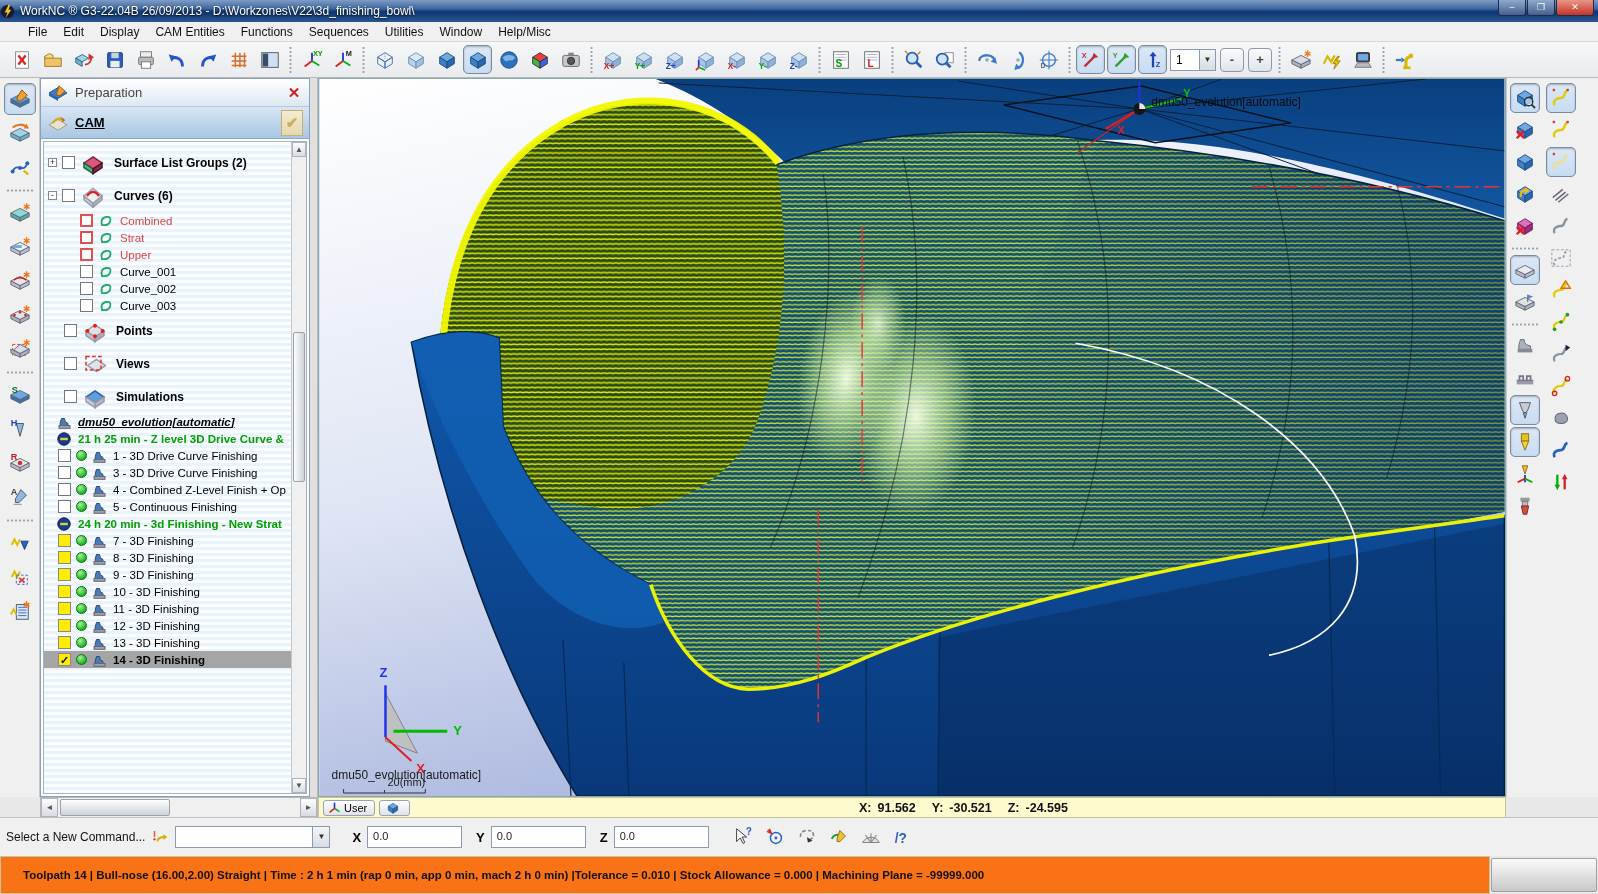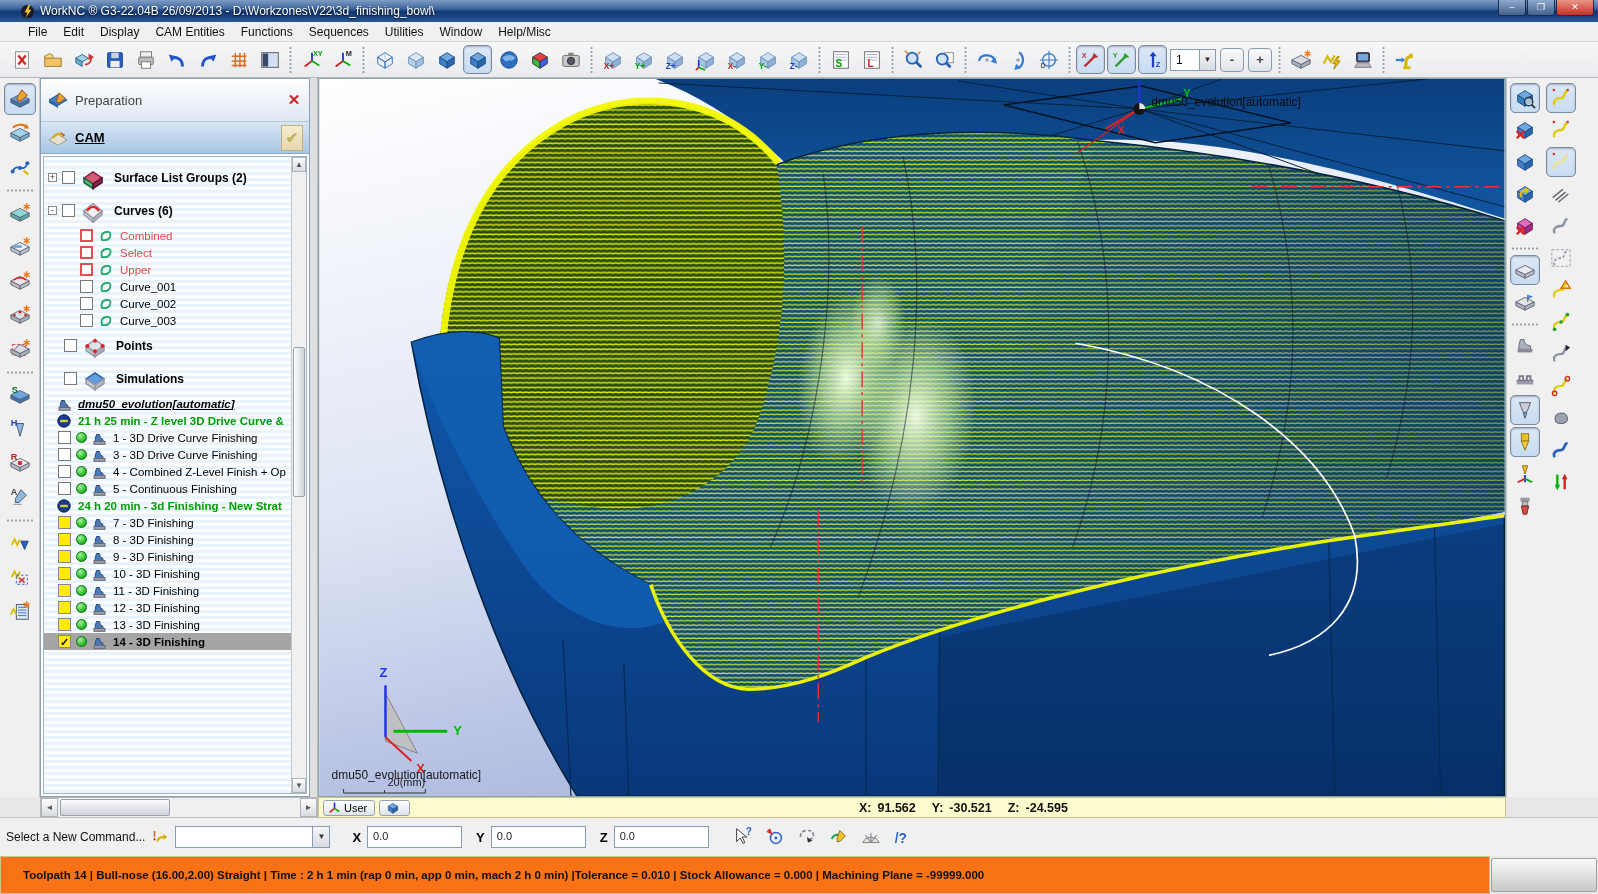--- a/index.html
+++ b/index.html
@@ -1,21 +1,21 @@
 <!DOCTYPE html>
 <html><head>
 <meta charset="utf-8">
 <style>
   *{box-sizing:border-box;margin:0;padding:0}
   html,body{width:1598px;height:894px;overflow:hidden}
   body{font-family:"Liberation Sans",sans-serif;background:#e8e8e8;font-size:12px;-webkit-font-smoothing:antialiased}
   .app{display:grid;grid-template-rows:22px 20px 36px 719px 20px 39px 38px;width:1598px;height:894px}
 
   
-  .titlebar{background:linear-gradient(180deg,#7e9cc4 0%,#3c669e 40%,#16407e 50%,#0f3872 55%,#2a5694 100%);display:flex;align-items:center;color:#fff;padding-left:20px;position:relative}
+  .titlebar{background:linear-gradient(180deg,#7e9cc4 0%,#3c669e 40%,#16407e 50%,#0f3872 55%,#2a5694 100%);display:flex;align-items:center;color:#fff;padding-left:0;position:relative}
   .titlebar .ttl{font-size:12px;text-shadow:0 1px 2px #000;margin-left:5px;white-space:nowrap}
   .winbtns{position:absolute;right:4px;top:0;display:flex;height:16px}
   .winbtn{width:28px;height:16px;border:1px solid #1b2d4f;border-top:none;background:linear-gradient(180deg,#8da9cc,#44618e);color:#fff;font-size:9px;line-height:14px;text-align:center;border-radius:0 0 3px 3px;margin-left:1px}
   .winbtn.close{background:linear-gradient(180deg,#e89687,#c43325);width:38px}
 
   
   .menubar{background:#f0f0f0;border-bottom:1px solid #d8d8d8;display:flex;align-items:center;padding-left:20px}
   .menu-item{padding:2px 8px;color:#111;font-size:12px;cursor:default}
 
   
@@ -29,21 +29,21 @@
   .tb-sq{width:24px;height:24px;border:1px solid #8a9ab0;border-radius:4px;background:linear-gradient(180deg,#fbfbfc,#dfe3e9);font-size:13px;font-weight:bold;color:#444;text-align:center;line-height:22px;margin:0 2px}
 
   
   .main{display:grid;grid-template-columns:40px 270px 8px 1188px 92px;background:#e4e4e4}
   .lstrip{background:#f0f0f0;border-right:1px solid #c8c8c8;display:flex;flex-direction:column;align-items:center;padding-top:4px}
   .lstrip .tbtn{width:32px;height:32px;margin:1px 0}
   .vsep{height:6px;width:26px;margin:3px 0;background-image:radial-gradient(circle,#9aa0a8 1px,transparent 1.2px);background-size:4px 3px;background-repeat:repeat-x;background-position:center}
 
   
   .panel{display:flex;flex-direction:column;border:1px solid #8aa0b8;background:#fff}
-  .panel-hd{height:43px;background:linear-gradient(180deg,#ffffff,#dde7f2);border-bottom:1px solid #b8c8d8;display:flex;align-items:center;padding:0 6px}
+  .panel-hd{height:28px;background:linear-gradient(180deg,#ffffff,#dde7f2);border-bottom:1px solid #b8c8d8;display:flex;align-items:center;padding:0 6px}
   .panel-hd .txt{color:#444;font-size:13px;margin-left:6px;flex:1}
   .panel-close{color:#c22;font-weight:bold;font-size:15px;width:18px;text-align:center}
   .cam-hd{height:32px;background:linear-gradient(180deg,#d8e6f4,#a8c6e2);border-bottom:1px solid #8aa8c8;display:flex;align-items:center;padding:0 6px}
   .cam-hd .txt{font-weight:bold;text-decoration:underline;font-size:13px;margin-left:6px;flex:1}
   .cam-check{color:#c8b060;font-weight:bold;font-size:15px;background:linear-gradient(180deg,#f4ecd0,#e4d8ac);border:1px solid #c0b080;width:22px;height:26px;text-align:center;line-height:24px}
   .tree-wrap{flex:1;position:relative;border:1px solid #a0b4c8;margin:2px;overflow:hidden;
     background:repeating-linear-gradient(180deg,#fbfdff 0 3px,#e9f3fb 3px 6px)}
   .tree{position:absolute;left:0;top:0;right:15px;bottom:0;overflow:hidden;padding-top:4px}
   .trow{display:flex;align-items:center;height:17px;white-space:nowrap;overflow:hidden;font-size:11.5px}
   .trow.lg{height:33px;font-size:12px}
@@ -615,21 +615,21 @@
               </span>
               <span class="lbl" style="color: rgb(224, 69, 69);">Combined</span>
             </div>
             <div class="trow" style="padding-left: 36px;">
               <div class="cb red"></div>
               <span class="ticon">
                 <svg viewBox="0 0 16 16" width="16" height="16">
                   <path d="M4,12 Q2,5 8,4 Q14,3 12,9 Q10,13 4,12 Z" fill="none" stroke="#20a868" stroke-width="1.8"></path>
                 </svg>
               </span>
-              <span class="lbl" style="color: rgb(224, 69, 69);">Select</span>
+              <span class="lbl" style="color: rgb(224, 69, 69);">Strat</span>
             </div>
             <div class="trow" style="padding-left: 36px;">
               <div class="cb red"></div>
               <span class="ticon">
                 <svg viewBox="0 0 16 16" width="16" height="16">
                   <path d="M4,12 Q2,5 8,4 Q14,3 12,9 Q10,13 4,12 Z" fill="none" stroke="#20a868" stroke-width="1.8"></path>
                 </svg>
               </span>
               <span class="lbl" style="color: rgb(224, 69, 69);">Upper</span>
             </div>
@@ -667,20 +667,30 @@
                   <polygon points="2,8 8,4 14,8 8,12" fill="#dfe3e8" stroke="#99a"></polygon>
                   <polygon points="2,8 8,12 8,15 2,11" fill="#bcc2ca" stroke="#99a"></polygon>
                   <polygon points="14,8 8,12 8,15 14,11" fill="#a8aeb8" stroke="#99a"></polygon>
                   <circle cx="3" cy="8" r="1.3" fill="#e02020"></circle>
                   <circle cx="8" cy="4.5" r="1.3" fill="#e02020"></circle>
                   <circle cx="13" cy="8" r="1.3" fill="#e02020"></circle>
                   <circle cx="8" cy="11.5" r="1.3" fill="#e02020"></circle>
                 </svg>
               </span>
               <span class="lbl" style="font-weight: bold;">Points</span>
+            </div>
+            <div class="trow lg" style="padding-left: 20px;">
+              <div class="cb"></div>
+              <span class="ticon">
+                <svg viewBox="0 0 16 16" width="26" height="24">
+                  <polygon points="3,9 9,5 15,9 9,13" fill="#dfe3e8" stroke="#99a"></polygon>
+                  <rect x="2" y="3" width="10" height="9" fill="none" stroke="#e03030" stroke-dasharray="2.5 1.5"></rect>
+                </svg>
+              </span>
+              <span class="lbl" style="font-weight: bold;">Views</span>
             </div>
             <div class="trow lg" style="padding-left: 20px;">
               <div class="cb"></div>
               <span class="ticon">
                 <svg viewBox="0 0 16 16" width="26" height="24">
                   <polygon points="2,8 8,4 14,8 8,12" fill="#5f9fdf" stroke="#2a5a9a"></polygon>
                   <polygon points="2,8 8,12 8,15 2,11" fill="#c8ccd2" stroke="#99a"></polygon>
                   <polygon points="14,8 8,12 8,15 14,11" fill="#b0b6be" stroke="#99a"></polygon>
                 </svg>
               </span>

